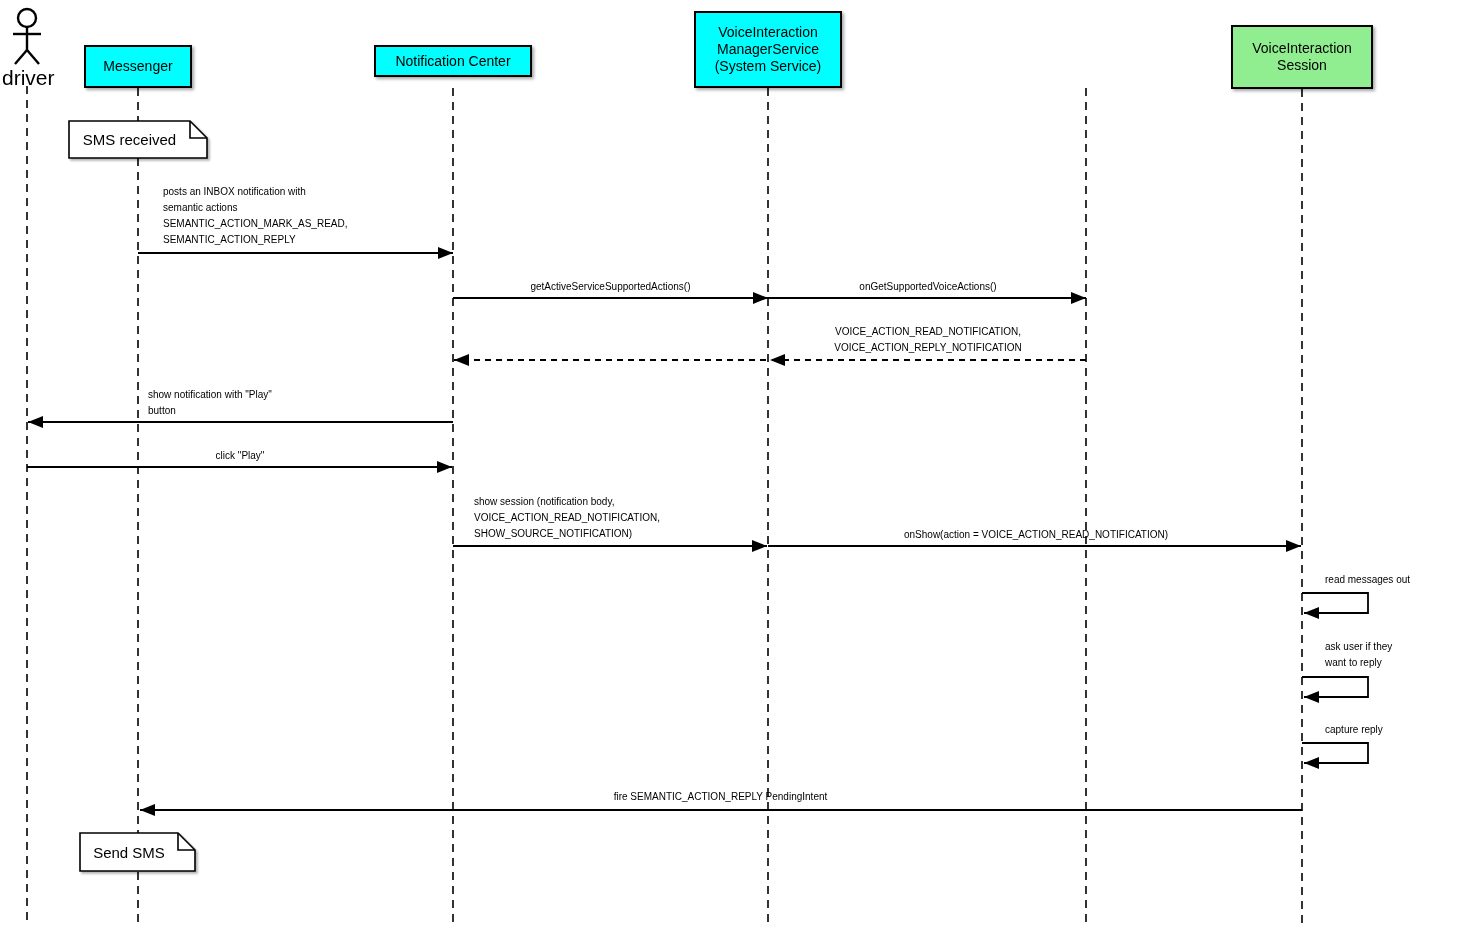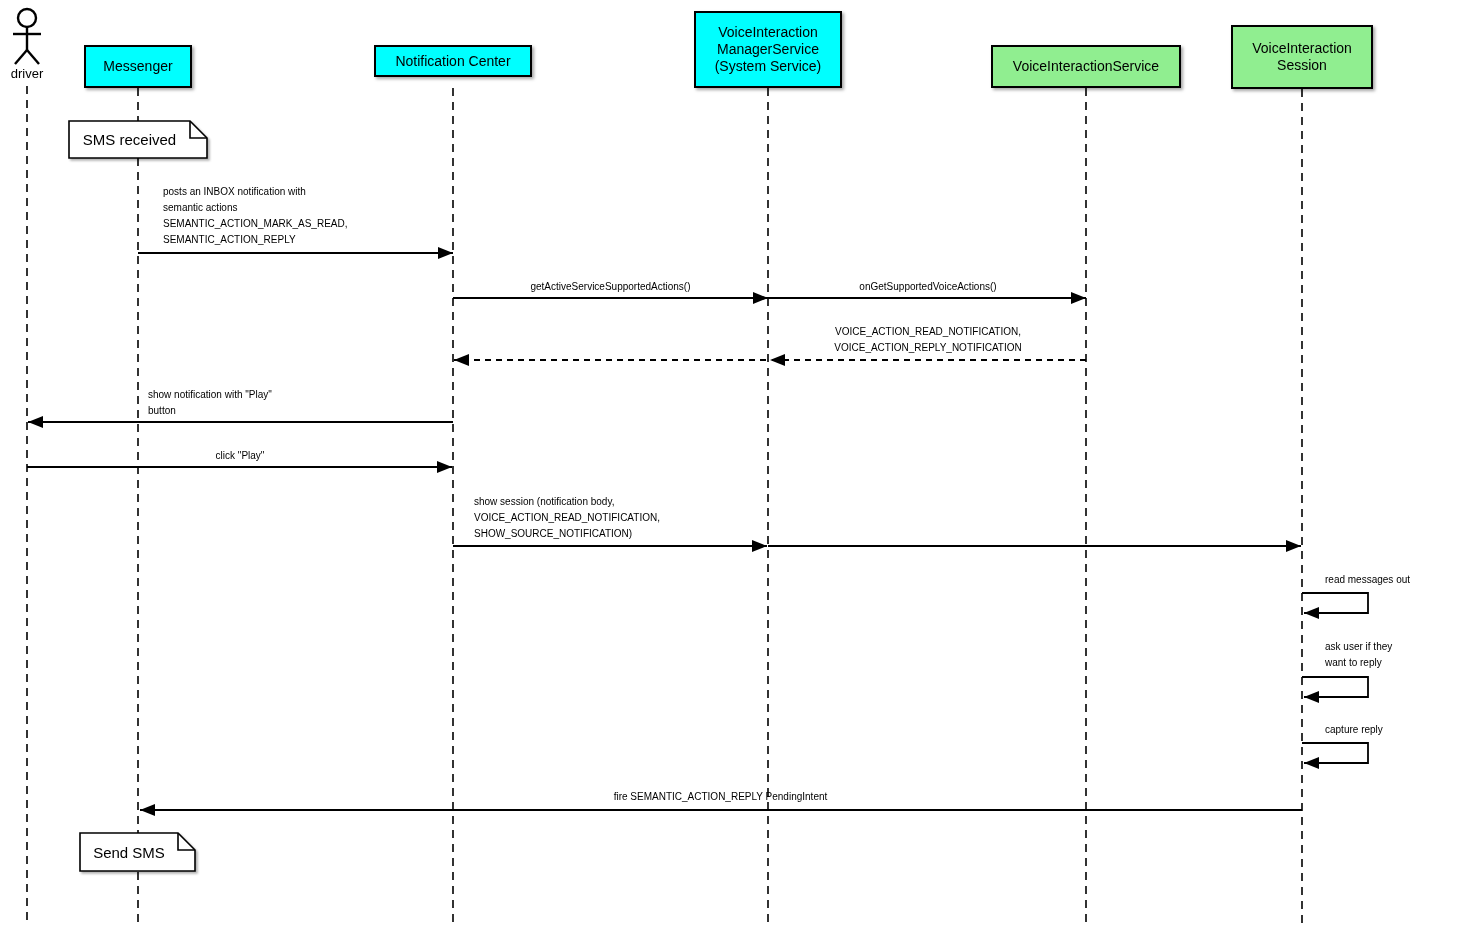--- a/index.html
+++ b/index.html
@@ -20,21 +20,21 @@
     white-space:pre-line; box-sizing:border-box;
     box-shadow:2px 2px 3px rgba(0,0,0,0.35);
   }
   .pbox.system  { background:var(--system-participant,#00ffff); }
   .pbox.service { background:var(--service-participant,#90ee90); }
   .mlabel {
     position:absolute; font-size:10px; line-height:16px; white-space:pre-line;
   }
   .mlabel.center { text-align:center; }
   .nlabel { position:absolute; font-size:15px; text-align:center; }
-  .alabel { position:absolute; font-size:13px; text-align:center; }
+  .alabel { position:absolute; font-size:21px; }
 </style>
 </head>
 <body>
 
 <div class="stage">
 
   <svg class="layer" width="1457" height="929" viewBox="0 0 1457 929">
     <defs>
       <marker id="arrowhead" markerUnits="userSpaceOnUse" markerWidth="15" markerHeight="12" refX="15" refY="6" orient="auto">
         <path d="M0,0 L15,6 L0,12 Z" fill="#000"></path>
@@ -83,40 +83,40 @@
     </g>
   </svg>
 
   <div class="alabel" style="left:2px; top:66px; width:50px;">driver</div>
 
   <div class="pbox system" style="left:84px; top:45px; width:108px; height:43px;">Messenger</div>
   <div class="pbox system" style="left:374px; top:45px; width:158px; height:32px;">Notification Center</div>
   <div class="pbox system" style="left:694px; top:11px; width:148px; height:77px;">VoiceInteraction
 ManagerService
 (System Service)</div>
-  <div class="pbox service" style="left:991px; top:45px; width:190px; height:43px;">VoiceInteractionService</div>
   <div class="pbox service" style="left:1231px; top:25px; width:142px; height:64px;">VoiceInteraction
 Session</div>
 
   <div class="nlabel" style="left:69px; top:131px; width:121px;">SMS received</div>
   <div class="nlabel" style="left:80px; top:844px; width:98px;">Send SMS</div>
 
   <div class="mlabel" style="left:163px; top:184px;">posts an INBOX notification with
 semantic actions
 SEMANTIC_ACTION_MARK_AS_READ,
 SEMANTIC_ACTION_REPLY</div>
   <div class="mlabel center" style="left:456px; top:279px; width:309px;">getActiveServiceSupportedActions()</div>
   <div class="mlabel center" style="left:770px; top:279px; width:316px;">onGetSupportedVoiceActions()</div>
   <div class="mlabel center" style="left:770px; top:324px; width:316px;">VOICE_ACTION_READ_NOTIFICATION,
 VOICE_ACTION_REPLY_NOTIFICATION</div>
   <div class="mlabel" style="left:148px; top:387px;">show notification with "Play"
 button</div>
   <div class="mlabel center" style="left:27px; top:448px; width:426px;">click "Play"</div>
   <div class="mlabel" style="left:474px; top:494px;">show session (notification body,
 VOICE_ACTION_READ_NOTIFICATION,
 SHOW_SOURCE_NOTIFICATION)</div>
+  <div class="mlabel center" style="left:770px; top:527px; width:532px;">onShow(action = VOICE_ACTION_READ_NOTIFICATION)</div>
   <div class="mlabel" style="left:1325px; top:572px;">read messages out</div>
   <div class="mlabel" style="left:1325px; top:639px;">ask user if they
 want to reply</div>
   <div class="mlabel" style="left:1325px; top:722px;">capture reply</div>
   <div class="mlabel center" style="left:139px; top:789px; width:1163px;">fire SEMANTIC_ACTION_REPLY PendingIntent</div>
 
 </div>
 
 </body></html>

